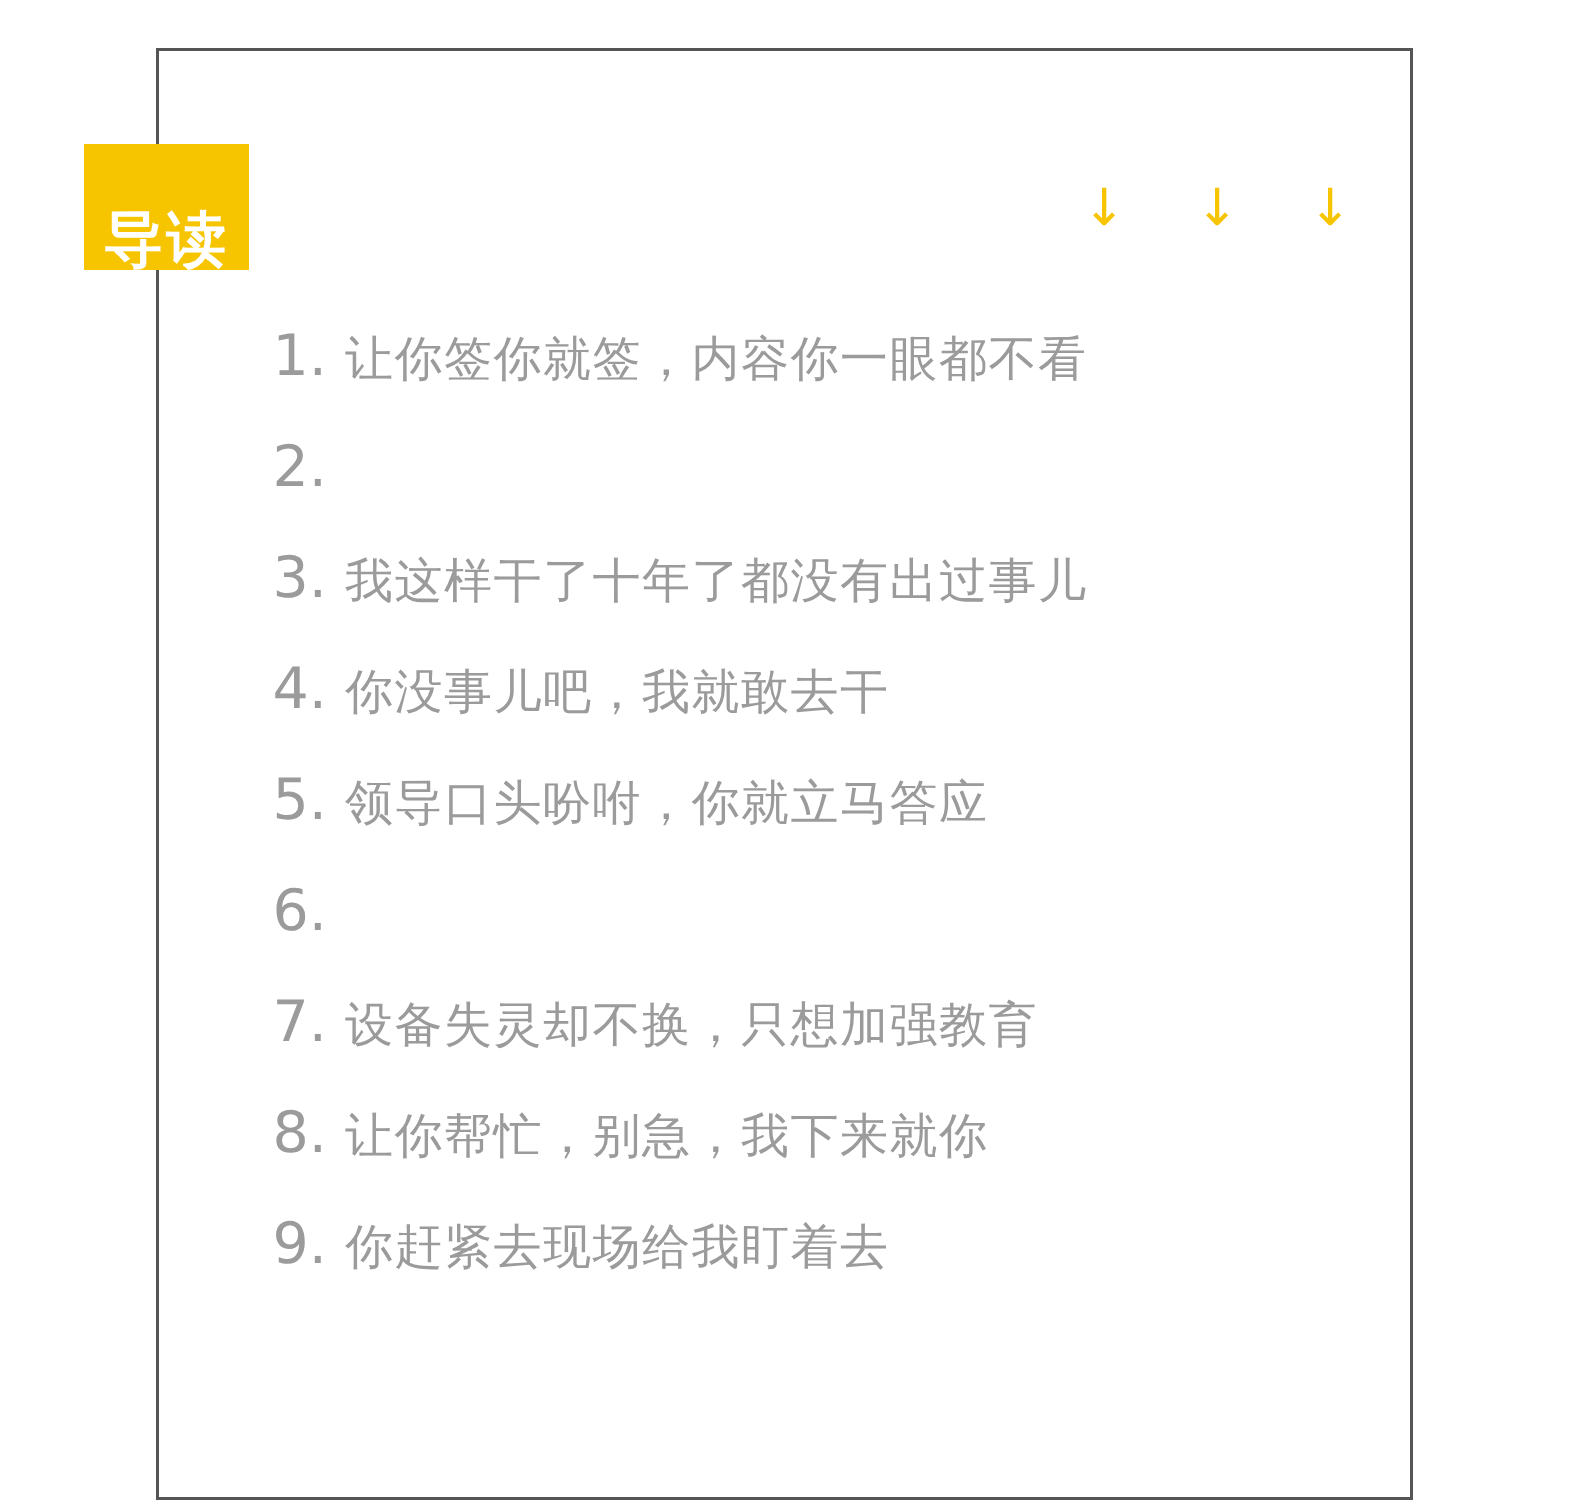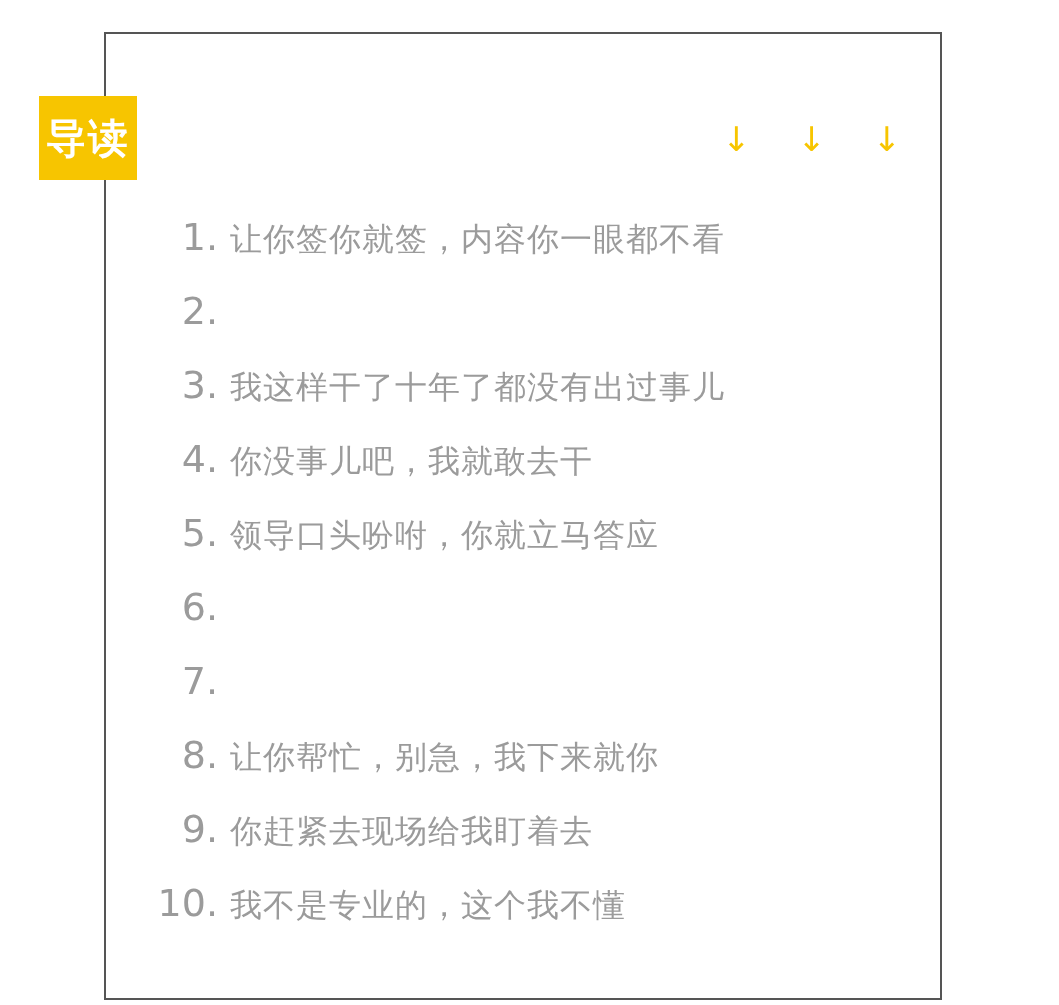--- a/index.html
+++ b/index.html
@@ -32,27 +32,27 @@
     width: 838px;
     height: 968px;
     border: 2px solid #555555;
     box-sizing: border-box;
     background: transparent;
   }
 
   
   .badge {
     position: absolute;
-    left: 39px;
+    left: 56px;
     top: 96px;
-    width: 98px;
+    width: 110px;
     height: 84px;
     background: #f7c500;
     display: flex;
-    align-items: center;
+    align-items: flex-end;
     justify-content: center;
     box-sizing: border-box;
   }
   .badge-label {
     color: #ffffff;
     font-size: 40px;
     font-weight: bold;
     letter-spacing: 2px;
     line-height: 1;
     font-family: "Liberation Sans", sans-serif;
@@ -142,32 +142,29 @@
       <span class="item-num">5.</span>
       <span class="item-text">领导口头吩咐，你就立马答应</span>
     </div>
 
     <div class="list-item">
       <span class="item-num">6.</span>
     </div>
 
     <div class="list-item">
       <span class="item-num">7.</span>
+      <span class="item-text">设备失灵却不换，只想加强教育</span>
     </div>
 
     <div class="list-item">
       <span class="item-num">8.</span>
       <span class="item-text">让你帮忙，别急，我下来就你</span>
     </div>
 
     <div class="list-item">
       <span class="item-num">9.</span>
       <span class="item-text">你赶紧去现场给我盯着去</span>
     </div>
 
-    <div class="list-item">
-      <span class="item-num">10.</span>
-      <span class="item-text">我不是专业的，这个我不懂</span>
-    </div>
 
   </div>
 
 </div>
 
 </body></html>

